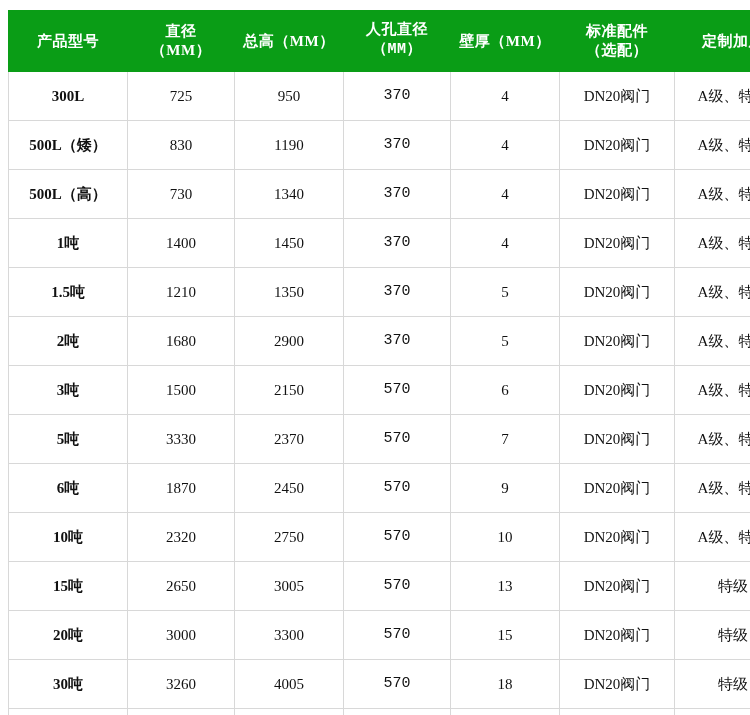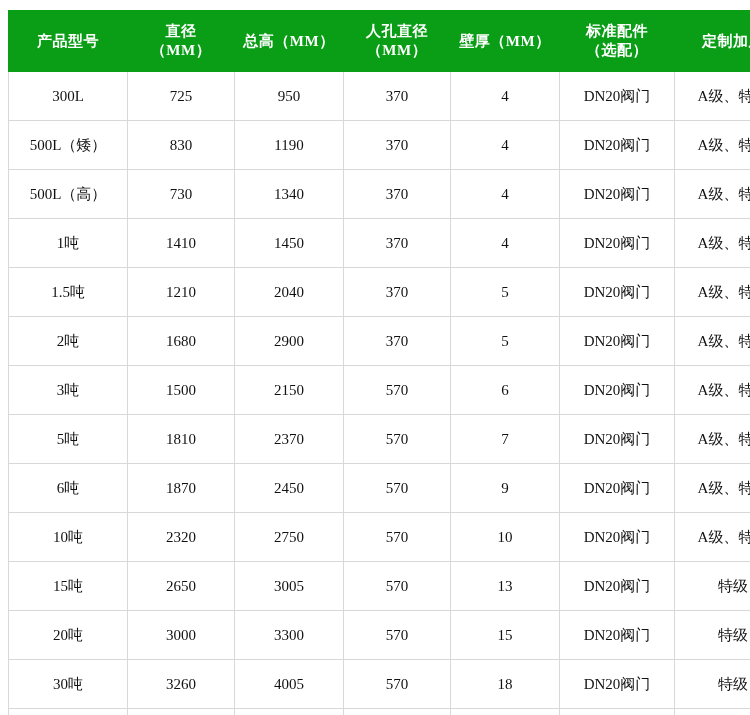--- a/index.html
+++ b/index.html
@@ -41,26 +41,26 @@
     font-size: 15px;
     letter-spacing: 0.5px;
   }
   table.spec-table tbody td {
     height: 44px;
     background: #ffffff;
     color: #111111;
     font-weight: normal;
   }
   table.spec-table tbody tr td:first-child {
-    font-weight: normal;
+    font-weight: bold;
   }
   .col-0 { width: 112px; }
   .col-1 { width: 100px; }
   .col-2 { width: 102px; }
-  .col-3 { width: 100px; }
+  .col-3 { width: 100px; font-family: Liberation Mono, monospace; }
   .col-4 { width: 102px; font-family: Liberation Serif, serif; }
   .col-5 { width: 108px; }
   .col-6 { width: 110px; }
   .hdr-line { display: block; }
 </style>
 </head>
 <body>
 
 <div class="table-wrap">
   <table class="spec-table">
@@ -115,31 +115,31 @@
         <td class="col-0">500L（高）</td>
         <td class="col-1">730</td>
         <td class="col-2">1340</td>
         <td class="col-3">370</td>
         <td class="col-4">4</td>
         <td class="col-5">DN20阀门</td>
         <td class="col-6">A级、特级</td>
       </tr>
       <tr>
         <td class="col-0">1吨</td>
-        <td class="col-1">1410</td>
+        <td class="col-1">1400</td>
         <td class="col-2">1450</td>
         <td class="col-3">370</td>
         <td class="col-4">4</td>
         <td class="col-5">DN20阀门</td>
         <td class="col-6">A级、特级</td>
       </tr>
       <tr>
         <td class="col-0">1.5吨</td>
         <td class="col-1">1210</td>
-        <td class="col-2">2040</td>
+        <td class="col-2">1350</td>
         <td class="col-3">370</td>
         <td class="col-4">5</td>
         <td class="col-5">DN20阀门</td>
         <td class="col-6">A级、特级</td>
       </tr>
       <tr>
         <td class="col-0">2吨</td>
         <td class="col-1">1680</td>
         <td class="col-2">2900</td>
         <td class="col-3">370</td>
@@ -151,21 +151,21 @@
         <td class="col-0">3吨</td>
         <td class="col-1">1500</td>
         <td class="col-2">2150</td>
         <td class="col-3">570</td>
         <td class="col-4">6</td>
         <td class="col-5">DN20阀门</td>
         <td class="col-6">A级、特级</td>
       </tr>
       <tr>
         <td class="col-0">5吨</td>
-        <td class="col-1">1810</td>
+        <td class="col-1">3330</td>
         <td class="col-2">2370</td>
         <td class="col-3">570</td>
         <td class="col-4">7</td>
         <td class="col-5">DN20阀门</td>
         <td class="col-6">A级、特级</td>
       </tr>
       <tr>
         <td class="col-0">6吨</td>
         <td class="col-1">1870</td>
         <td class="col-2">2450</td>

